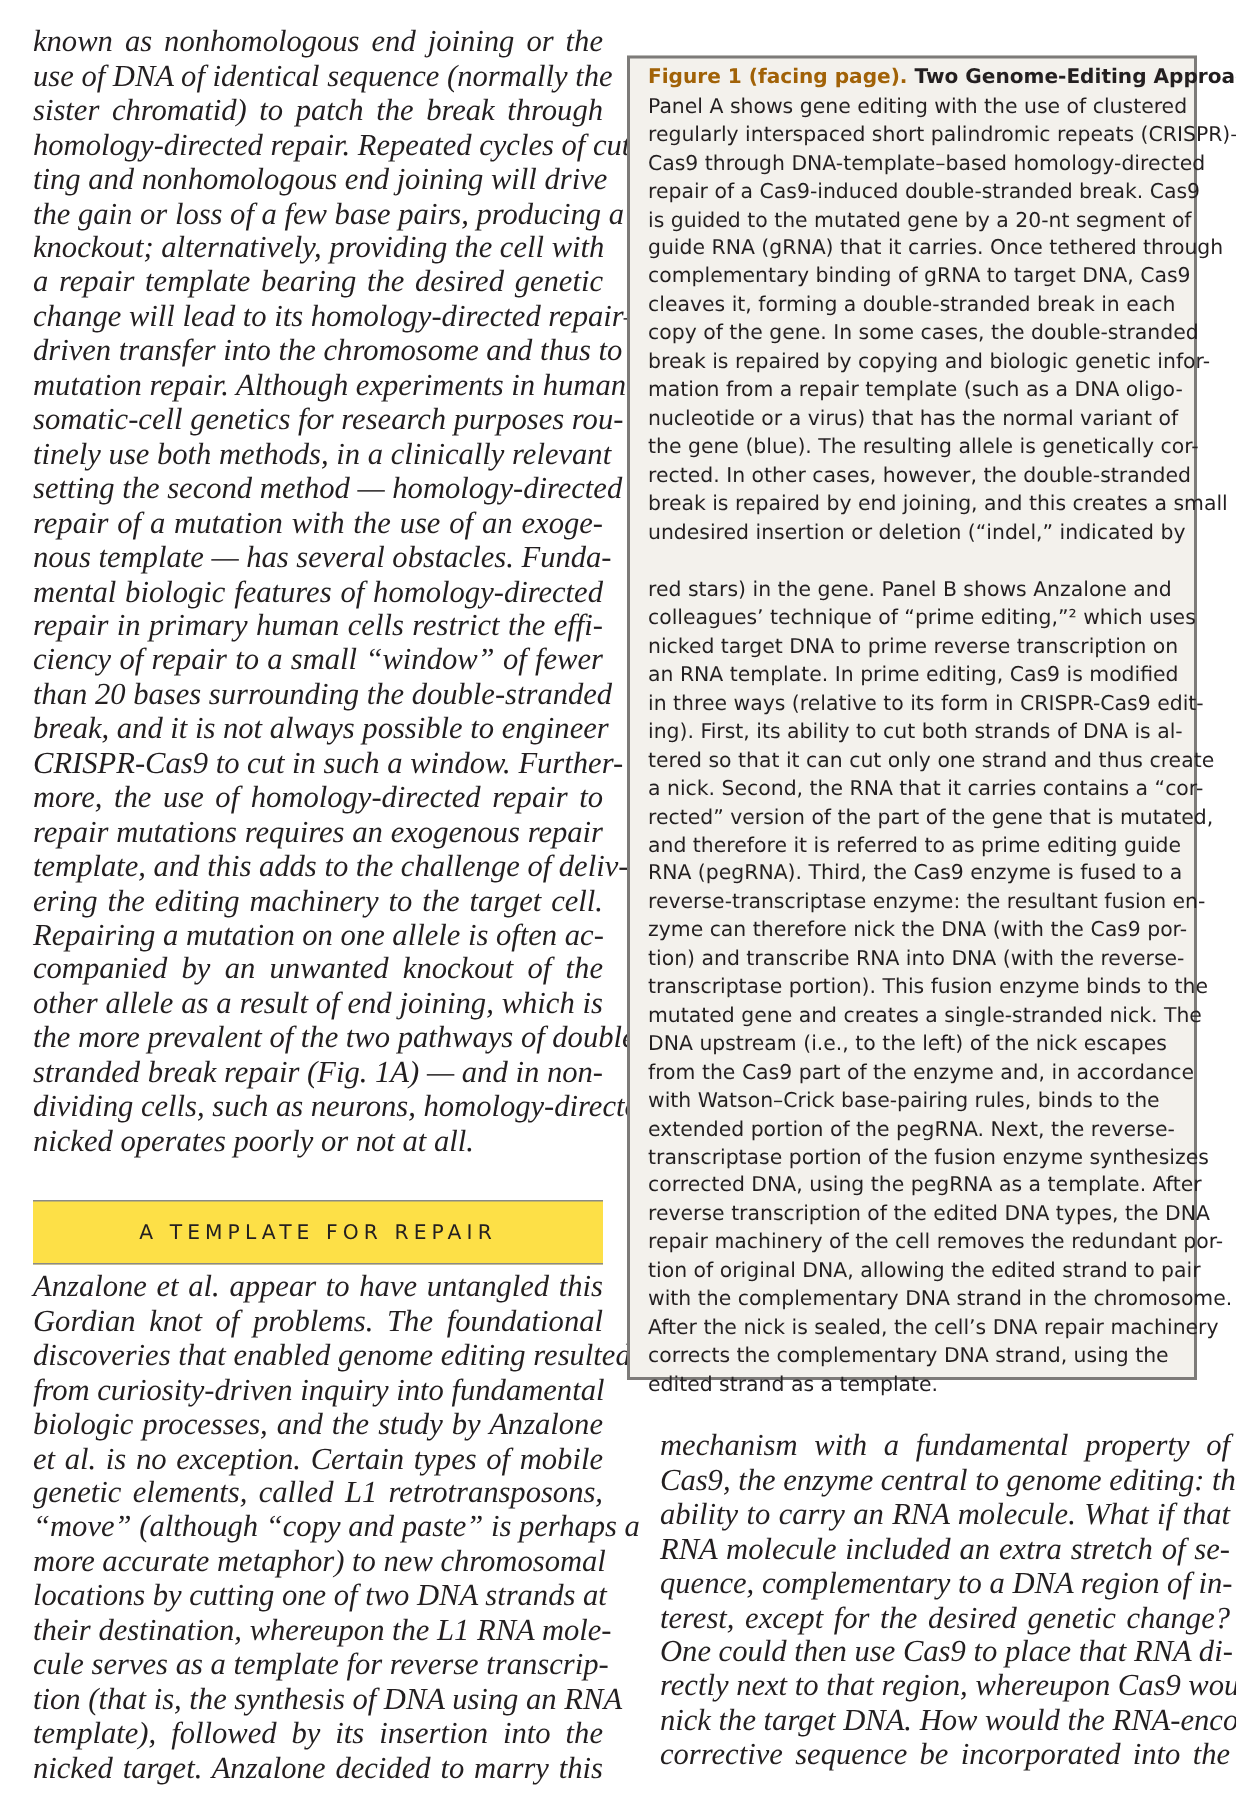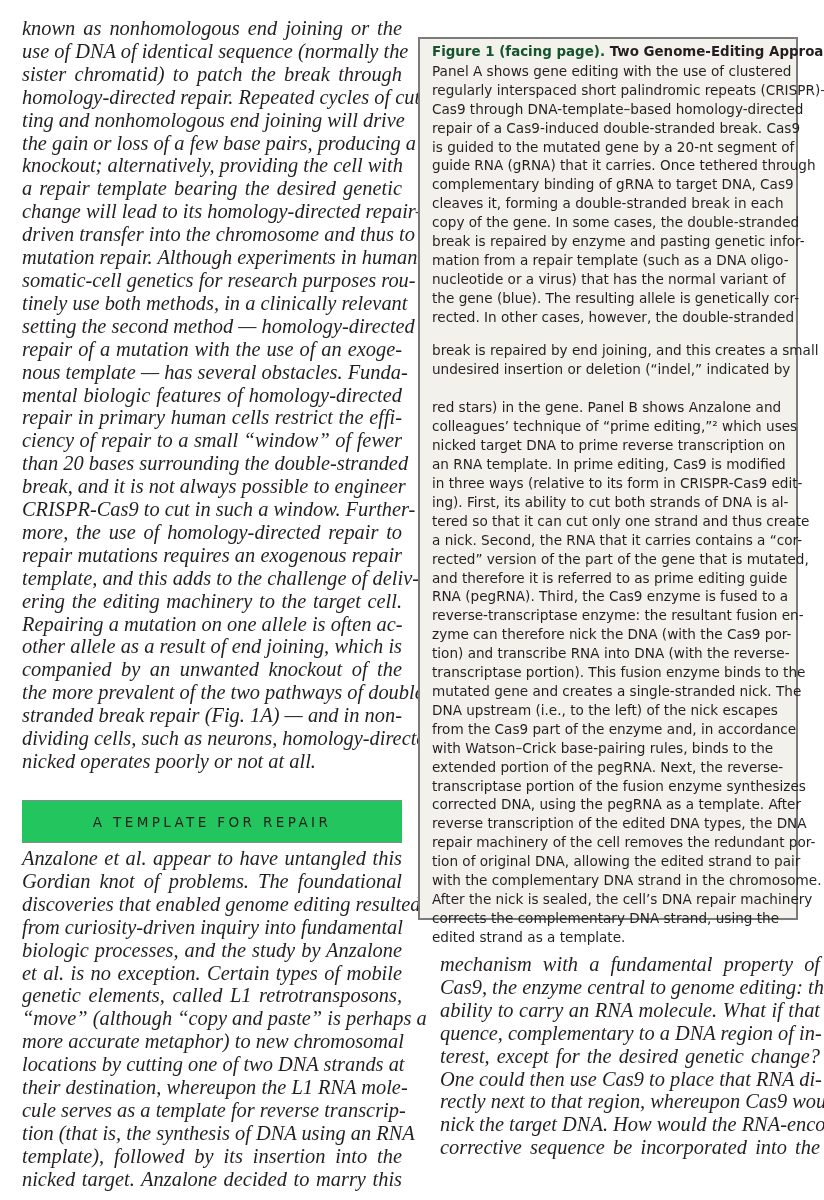--- a/index.html
+++ b/index.html
@@ -21,21 +21,21 @@
     text-align: justify;
     text-align-last: justify;
   }
   .col .line.last { text-align-last: left; }
   #left-top { left: 22px; top: 17px; width: 380px; }
   #left-bottom { left: 22px; top: 847px; width: 380px; }
   #right-bottom { left: 440px; top: 953px; width: 380px; }
 
   .section-head {
     position: absolute; left: 22px; top: 800px; width: 380px; height: 43px;
-    background: #22c55e;
+    background: #fde047;
     border-top: 1px solid #8a8a88;
     border-bottom: 1px solid #8a8a88;
     box-sizing: border-box;
     display: flex; align-items: center; justify-content: center;
     font-family: "DejaVu Sans", "Liberation Sans", sans-serif;
     font-size: 13.5px;
     letter-spacing: 3.4px;
     color: #231f20;
   }
 
@@ -45,21 +45,21 @@
     border: 2px solid #7d7b79;
     box-sizing: border-box;
     padding: 4px 0 0 12px;
     font-family: "DejaVu Sans", "Liberation Sans", sans-serif;
     font-size: 13.6px;
     line-height: 18.9px;
     color: #231f20;
   }
   .figbox .line { display: block; white-space: nowrap; }
   .fig-title-row { display: block; white-space: nowrap; font-weight: bold; margin-bottom: 0px; font-size: 13.4px; }
-  .fig-label { color: #14532d; }
+  .fig-label { color: #a16207; }
   .fig-title { color: #231f20; }
 </style>
 </head>
 <body>
 
 <div class="col" id="left-top">
     <span class="line">known as nonhomologous end joining or the</span>
     <span class="line">use of DNA of identical sequence (normally the</span>
     <span class="line">sister chromatid) to patch the break through</span>
     <span class="line">homology-directed repair. Repeated cycles of cut-</span>
@@ -79,22 +79,22 @@
     <span class="line">repair in primary human cells restrict the effi-</span>
     <span class="line">ciency of repair to a small “window” of fewer</span>
     <span class="line">than 20 bases surrounding the double-stranded</span>
     <span class="line">break, and it is not always possible to engineer</span>
     <span class="line">CRISPR-Cas9 to cut in such a window. Further-</span>
     <span class="line">more, the use of homology-directed repair to</span>
     <span class="line">repair mutations requires an exogenous repair</span>
     <span class="line">template, and this adds to the challenge of deliv-</span>
     <span class="line">ering the editing machinery to the target cell.</span>
     <span class="line">Repairing a mutation on one allele is often ac-</span>
+    <span class="line">companied by an unwanted knockout of the</span>
     <span class="line">other allele as a result of end joining, which is</span>
-    <span class="line">companied by an unwanted knockout of the</span>
     <span class="line">the more prevalent of the two pathways of double-</span>
     <span class="line">stranded break repair (Fig. 1A) — and in non-</span>
     <span class="line">dividing cells, such as neurons, homology-directed</span>
     <span class="line last">nicked operates poorly or not at all.</span>
   </div>
 
 <div class="section-head">
   <span>A TEMPLATE FOR REPAIR</span>
 </div>
 
@@ -121,26 +121,26 @@
   <div id="fig-lines">
       <span class="line" style="text-align: left; text-align-last: left;">Panel A shows gene editing with the use of clustered</span>
       <span class="line" style="text-align: left; text-align-last: left;">regularly interspaced short palindromic repeats (CRISPR)–</span>
       <span class="line" style="text-align: left; text-align-last: left;">Cas9 through DNA-template–based homology-directed</span>
       <span class="line" style="text-align: left; text-align-last: left;">repair of a Cas9-induced double-stranded break. Cas9</span>
       <span class="line" style="text-align: left; text-align-last: left;">is guided to the mutated gene by a 20-nt segment of</span>
       <span class="line" style="text-align: left; text-align-last: left;">guide RNA (gRNA) that it carries. Once tethered through</span>
       <span class="line" style="text-align: left; text-align-last: left;">complementary binding of gRNA to target DNA, Cas9</span>
       <span class="line" style="text-align: left; text-align-last: left;">cleaves it, forming a double-stranded break in each</span>
       <span class="line" style="text-align: left; text-align-last: left;">copy of the gene. In some cases, the double-stranded</span>
-      <span class="line" style="text-align: left; text-align-last: left;">break is repaired by enzyme and pasting genetic infor-</span>
+      <span class="line" style="text-align: left; text-align-last: left;">break is repaired by copying and biologic genetic infor-</span>
       <span class="line" style="text-align: left; text-align-last: left;">mation from a repair template (such as a DNA oligo-</span>
       <span class="line" style="text-align: left; text-align-last: left;">nucleotide or a virus) that has the normal variant of</span>
       <span class="line" style="text-align: left; text-align-last: left;">the gene (blue). The resulting allele is genetically cor-</span>
       <span class="line" style="text-align: left; text-align-last: left;">rected. In other cases, however, the double-stranded</span>
-      <span class="line" style="text-align: right; text-align-last: left; margin-top: 14px;">break is repaired by end joining, and this creates a small</span>
+      <span class="line" style="text-align: right; text-align-last: left;">break is repaired by end joining, and this creates a small</span>
       <span class="line" style="text-align: right; text-align-last: left;">undesired insertion or deletion (“indel,” indicated by</span>
       <span class="line" style="text-align: left; text-align-last: left; margin-top: 20px;">red stars) in the gene. Panel B shows Anzalone and</span>
       <span class="line" style="text-align: left; text-align-last: left;">colleagues’ technique of “prime editing,”² which uses</span>
       <span class="line" style="text-align: left; text-align-last: left;">nicked target DNA to prime reverse transcription on</span>
       <span class="line" style="text-align: center; text-align-last: left;">an RNA template. In prime editing, Cas9 is modified</span>
       <span class="line" style="text-align: left; text-align-last: left;">in three ways (relative to its form in CRISPR-Cas9 edit-</span>
       <span class="line" style="text-align: left; text-align-last: left;">ing). First, its ability to cut both strands of DNA is al-</span>
       <span class="line" style="text-align: left; text-align-last: left;">tered so that it can cut only one strand and thus create</span>
       <span class="line" style="text-align: left; text-align-last: left;">a nick. Second, the RNA that it carries contains a “cor-</span>
       <span class="line" style="text-align: left; text-align-last: left;">rected” version of the part of the gene that is mutated,</span>
@@ -164,19 +164,20 @@
       <span class="line" style="text-align: left; text-align-last: left;">After the nick is sealed, the cell’s DNA repair machinery</span>
       <span class="line" style="text-align: left; text-align-last: left;">corrects the complementary DNA strand, using the</span>
       <span class="line" style="text-align: left; text-align-last: left;">edited strand as a template.</span>
     </div>
 </div>
 
 <div class="col" id="right-bottom">
     <span class="line">mechanism with a fundamental property of</span>
     <span class="line">Cas9, the enzyme central to genome editing: the</span>
     <span class="line">ability to carry an RNA molecule. What if that</span>
+    <span class="line">RNA molecule included an extra stretch of se-</span>
     <span class="line">quence, complementary to a DNA region of in-</span>
     <span class="line">terest, except for the desired genetic change?</span>
     <span class="line">One could then use Cas9 to place that RNA di-</span>
     <span class="line">rectly next to that region, whereupon Cas9 would</span>
     <span class="line">nick the target DNA. How would the RNA-encoded</span>
     <span class="line">corrective sequence be incorporated into the</span>
   </div>
 
 </body></html>

